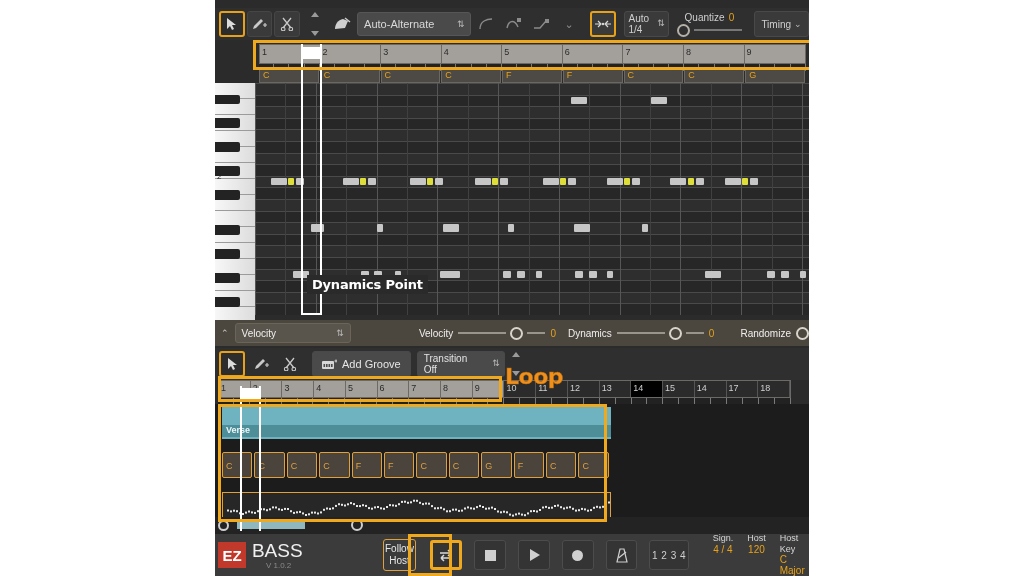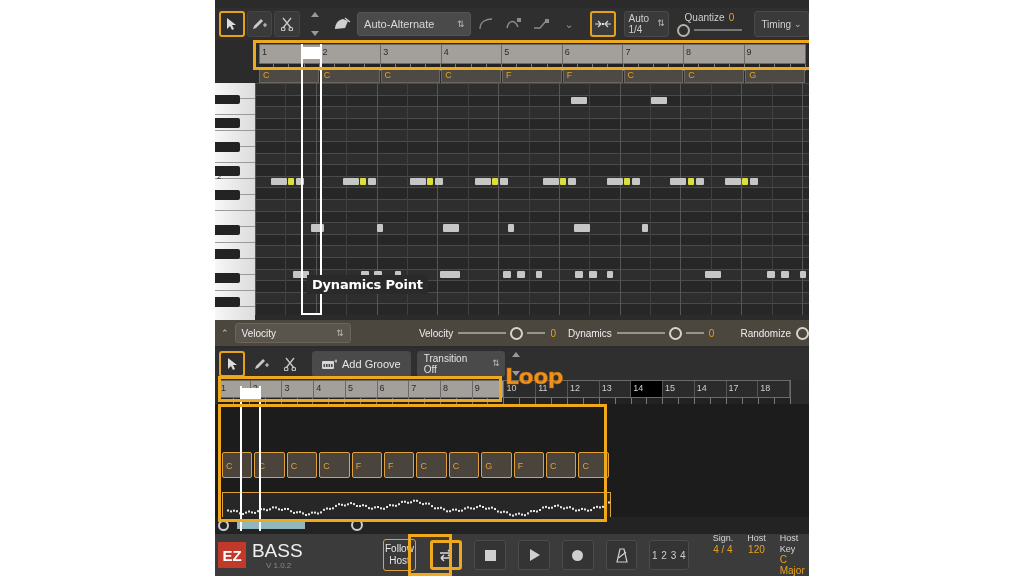--- a/index.html
+++ b/index.html
@@ -532,20 +532,24 @@
       <i style="width: 15.9167px;"></i>
       <i style="width: 15.9167px;"></i>
       <i style="width: 15.9167px;"></i>
       <i style="width: 15.9167px;"></i>
       <i style="width: 15.9167px;"></i>
       <i style="width: 15.9167px;"></i>
       <i style="width: 15.9167px;"></i>
     </div>
 
   <div class="songarea">
+    <div class="region" style="left:7px; top:3px; width:389px; height:32px;">
+      <div class="hdr"></div>
+      <div class="nm">Verse</div>
+    </div>
     <div class="chordrow" id="songChords" style="left:7px; top:48px;">
         <div class="cb" style="width: 30.4167px; height: 26px; line-height: 26px;">C</div>
         <div class="cb" style="width: 30.4167px; height: 26px; line-height: 26px;">C</div>
         <div class="cb" style="width: 30.4167px; height: 26px; line-height: 26px;">C</div>
         <div class="cb" style="width: 30.4167px; height: 26px; line-height: 26px;">C</div>
         <div class="cb" style="width: 30.4167px; height: 26px; line-height: 26px;">F</div>
         <div class="cb" style="width: 30.4167px; height: 26px; line-height: 26px;">F</div>
         <div class="cb" style="width: 30.4167px; height: 26px; line-height: 26px;">C</div>
         <div class="cb" style="width: 30.4167px; height: 26px; line-height: 26px;">C</div>
         <div class="cb" style="width: 30.4167px; height: 26px; line-height: 26px;">G</div>

